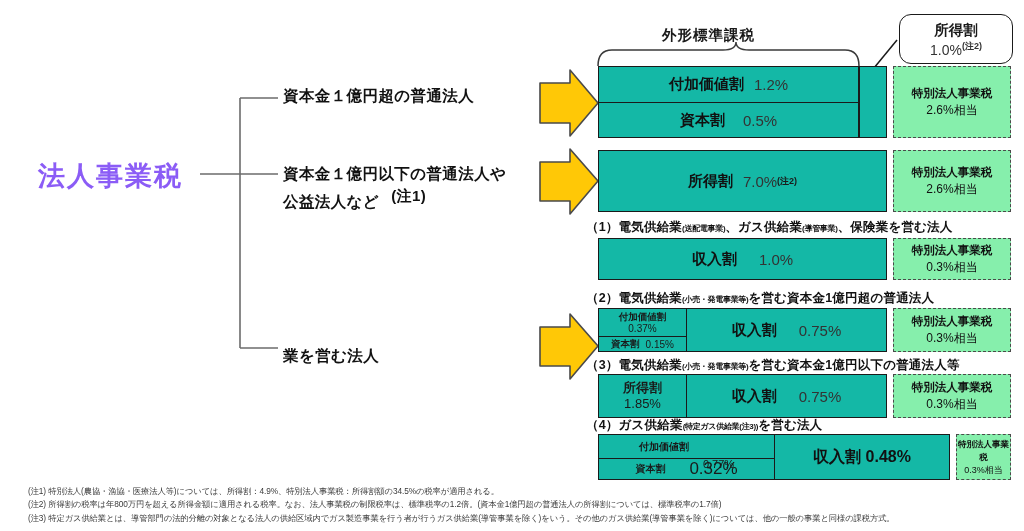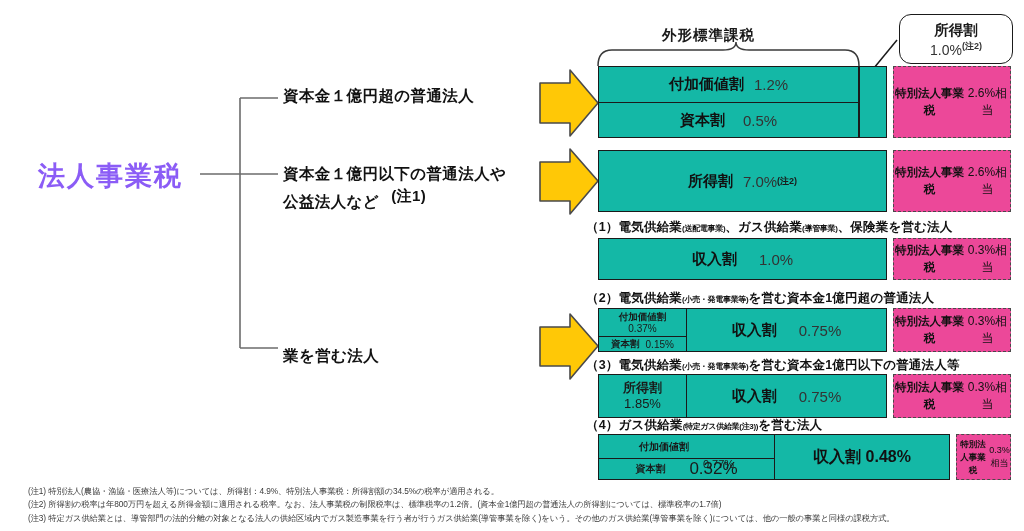--- a/index.html
+++ b/index.html
@@ -25,22 +25,22 @@
   #branch-1{left:283px;top:85px;width:250px;}
   #branch-2{left:283px;top:163px;width:262px;}
   #branch-3{left:283px;top:323px;width:250px;}
   .sup-note{font-size:15px;font-weight:700;vertical-align:super;margin-left:12px;}
 
   
   .solidbox{
     border:1.6px solid #1a1a1a;background:#14b8a6;box-sizing:border-box;
   }
   .dashbox{
-    border:1.5px dashed #4a4a4a;background:#ec4899;box-sizing:border-box;
-    display:flex;flex-direction:row;align-items:center;justify-content:center;
+    border:1.5px dashed #4a4a4a;background:#86efac;box-sizing:border-box;
+    display:flex;flex-direction:column;align-items:center;justify-content:center;
     font-size:11.5px;font-weight:700;line-height:17px;color:#111;text-align:center;
   }
   .dashbox .amt{font-weight:400;font-size:12px;}
   .cellrow{
     display:flex;align-items:center;justify-content:center;
     box-sizing:border-box;height:100%;
   }
   .lbl{font-weight:700;font-size:15px;color:#111;}
   .val{font-weight:400;font-size:15px;color:#333;margin-left:10px;}
   .tiny{font-size:9px;vertical-align:super;font-weight:700;}

